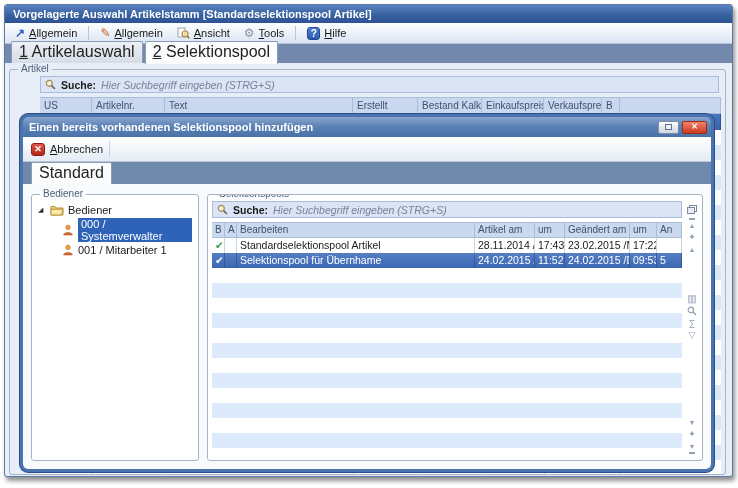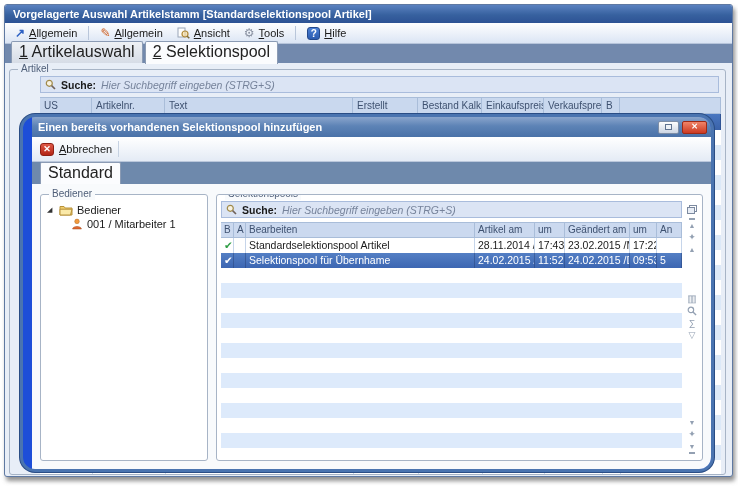--- a/index.html
+++ b/index.html
@@ -53,22 +53,22 @@
   .aselrow{position:absolute;left:30px;right:4px;top:44px;height:16px;
            background:linear-gradient(#4a77c0,#3a62a8);}
   .aselrow .hc{border-right:1px solid #2f5495;}
   .bgstripes{position:absolute;left:30px;right:4px;top:60px;bottom:0;overflow:hidden;}
   .stripe{width:100%;}
   .collines{position:absolute;inset:0;pointer-events:none;}
   .colline{position:absolute;top:0;bottom:0;width:1px;background:rgba(167,190,220,.55);}
 
   
   .dlg{position:absolute;left:20px;top:114px;width:694px;height:358px;background:#1d4ed8;
-       border:3px solid #4a74b0;border-radius:15px;box-shadow:0 0 0 1px #2a4d85;
-       display:flex;flex-direction:column;overflow:hidden;padding-left:9px;}
+       border:3px solid #4a74b0;border-radius:8px;box-shadow:0 0 0 1px #2a4d85;
+       display:flex;flex-direction:column;overflow:hidden;}
   .dtitle{height:20px;display:flex;align-items:center;padding:0 4px 0 6px;color:#fff;
           font-weight:bold;font-size:11px;background:linear-gradient(180deg,#8aa5cc,#5d83b6 45%,#4a72a8);}
   .dbtns{margin-left:auto;display:flex;gap:3px;align-items:center;}
   .btn-restore{width:21px;height:13px;border:1px solid #7e8ea6;border-radius:2px;
                background:linear-gradient(#fdfdfe,#ccd6e3);display:flex;align-items:center;justify-content:center;}
   .btn-restore i{display:block;width:7px;height:6px;border:1px solid #5f7390;background:#eef2f7;}
   .btn-close{width:25px;height:13px;border:1px solid #9e2a16;border-radius:2px;color:#fff;
              background:linear-gradient(#f08468,#cc3a22);display:flex;align-items:center;justify-content:center;
              font-size:8px;font-weight:bold;line-height:8px;}
   .dtoolbar{height:25px;display:flex;align-items:center;gap:6px;padding:0 8px;
@@ -291,20 +291,29 @@
             </span>
             <span>Bediener</span>
           </div>
           <div class="trow tchild">
             <span>
               <svg width="12" height="12" viewBox="0 0 12 12">
                   <circle cx="6" cy="3.4" r="2.3" fill="#f29a3e" stroke="#b06a1e" stroke-width="0.5"></circle>
                   <path d="M1.6 11 C1.6 7.6 10.4 7.6 10.4 11 Z" fill="#e06830" stroke="#a04818" stroke-width="0.5"></path>
                 </svg>
             </span>
+            <span class="tsel">000 / Systemverwalter</span>
+          </div>
+          <div class="trow tchild">
+            <span>
+              <svg width="12" height="12" viewBox="0 0 12 12">
+                  <circle cx="6" cy="3.4" r="2.3" fill="#f29a3e" stroke="#b06a1e" stroke-width="0.5"></circle>
+                  <path d="M1.6 11 C1.6 7.6 10.4 7.6 10.4 11 Z" fill="#e06830" stroke="#a04818" stroke-width="0.5"></path>
+                </svg>
+            </span>
             <span>001 / Mitarbeiter 1</span>
           </div>
         </div>
       </div>
 
       <div class="group g-pools">
         <span class="glabel">Selektionspools</span>
 
         <div class="pwrap">
           <div class="sbar">

